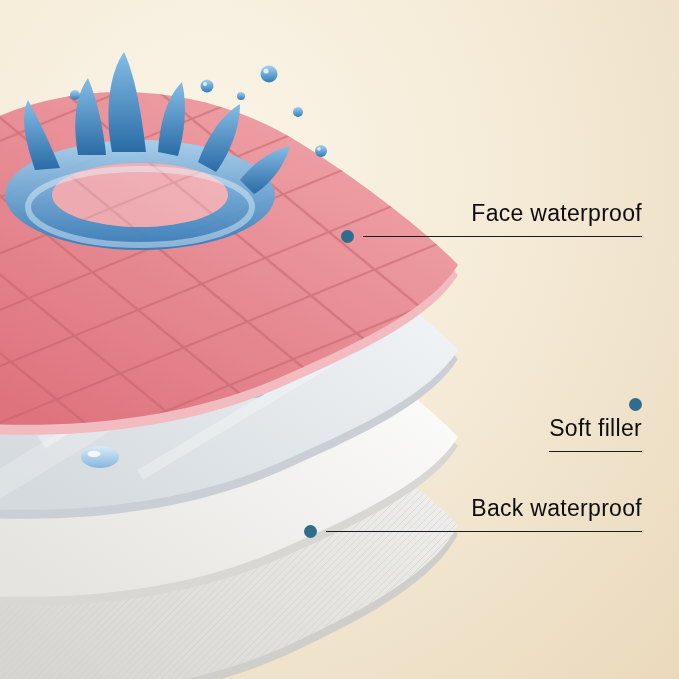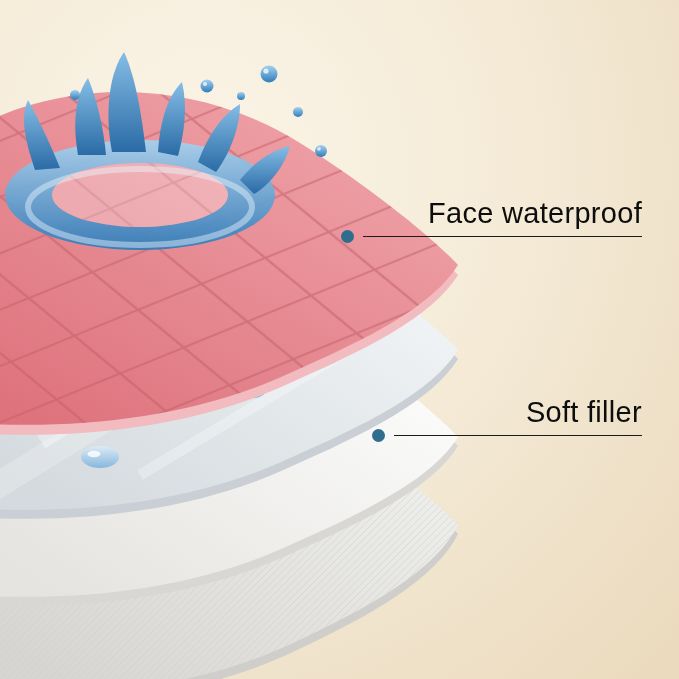--- a/index.html
+++ b/index.html
@@ -33,21 +33,21 @@
     margin-bottom: -6px;
     flex: 0 0 auto;
   }
   .ll {
     flex: 1;
     display: flex;
     flex-direction: column;
     align-items: flex-end;
   }
   .label {
-    font-size: 29px;
+    font-size: 23px;
     font-weight: 500;
     color: #0d0d0d;
     line-height: 28px;
     margin-bottom: 9px;
     letter-spacing: 0.3px;
     white-space: nowrap;
   }
   .rule {
     width: 100%;
     height: 0;
@@ -172,22 +172,29 @@
 
   <div class="callout" style="left:341px; top:199px; width:301px;">
     <span class="dot"></span>
     <div class="ll">
       <span class="label">Face waterproof</span>
       <span class="rule"></span>
     </div>
   </div>
 
 
-  <div class="callout" style="left:372px; top:398px; width:270px;">
+  <div class="callout" style="left:372px; top:398px; width:270px;flex-direction:column;">
     <span class="dot"></span>
     <div class="ll">
       <span class="label">Soft filler</span>
       <span class="rule"></span>
     </div>
   </div>
 
+  <div class="callout" style="left:304px; top:494px; width:338px;">
+    <span class="dot"></span>
+    <div class="ll">
+      <span class="label">Back waterproof</span>
+      <span class="rule"></span>
+    </div>
+  </div>
 
 </div>
 
 </body></html>

